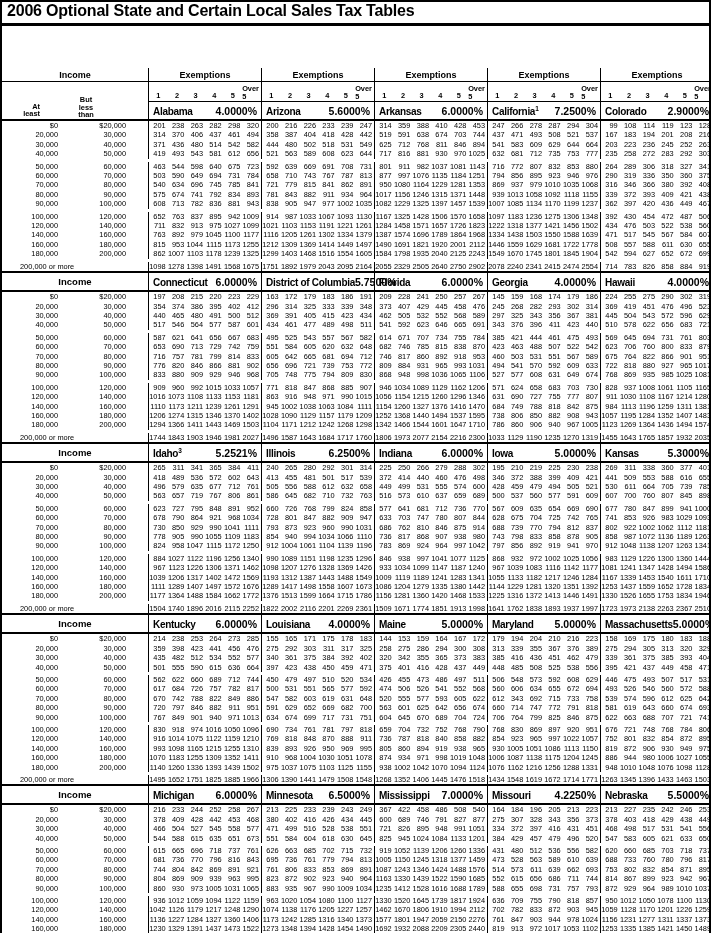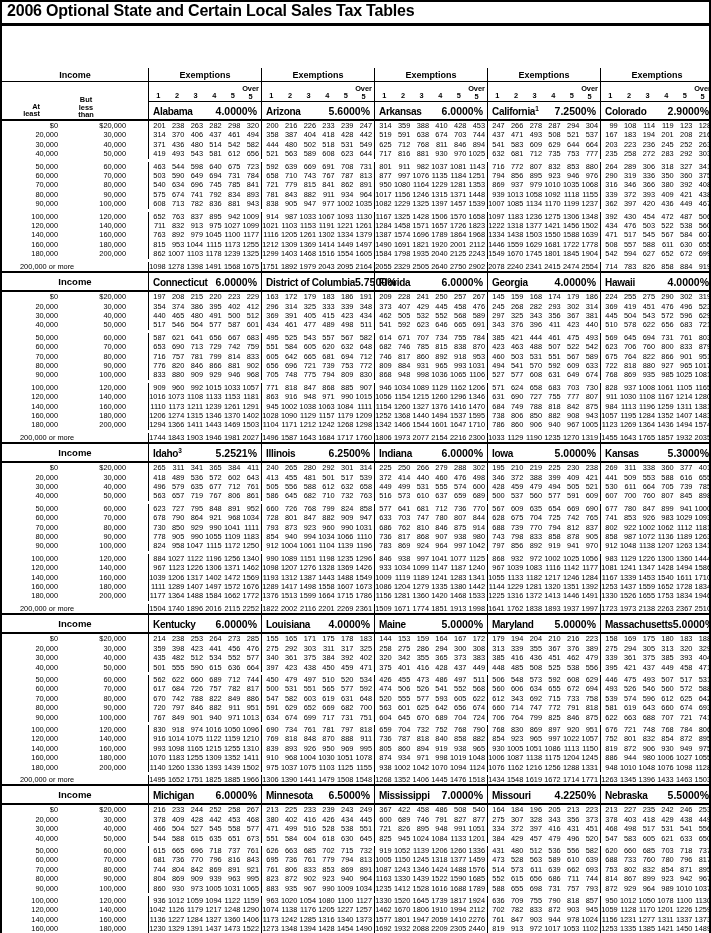--- a/index.html
+++ b/index.html
@@ -8,21 +8,21 @@
   .title{font-size:16px;font-weight:bold;padding:0 2px 3px 5px;border-bottom:3px solid #000;letter-spacing:-0.2px;}
   .bands{border-bottom:2px solid #000;margin-top:42px;}
   .hrow{display:flex;}
   .inc-col{width:146px;flex:none;box-sizing:border-box;}
   .st-col{width:113px;flex:none;box-sizing:border-box;border-left:1px solid #000;}
   .exrow{border-bottom:1px solid #000;}
   .ex-income,.ex-label{text-align:center;font-weight:bold;font-size:9px;padding:2px 0 1px 0;}
   .b1bc .st-col{display:flex;flex-direction:column;}
   .numhead{display:flex;align-items:flex-end;border-bottom:1px solid #000;padding:1px 0 1px 0;min-height:17px;}
   .ncol{flex:1;text-align:center;font-size:7.4px;font-weight:bold;line-height:8px;}
-  .ncol.over div{line-height:7.5px;text-align:center;padding-right:2px;}
+  .ncol.over div{line-height:7.5px;text-align:left;padding-right:2px;}
   .b1inc{display:flex;align-items:flex-end;}
   .alabels{display:flex;align-items:flex-end;font-size:7.4px;font-weight:bold;}
   .alabels .at{width:24px;margin-left:14px;text-align:right;line-height:7.6px;padding-bottom:1px;}
   .alabels .bl{width:28px;margin-left:32px;text-align:center;line-height:7.6px;padding-bottom:0;}
   .b1head{border-bottom:2px solid #000;}
   .bhead{border-top:2px solid #000;border-bottom:2px solid #000;}
   .inc-head-wrap{display:flex;align-items:center;justify-content:center;}
   .inc-head{font-weight:bold;font-size:9.5px;text-align:center;}
   .namecell{display:flex;align-items:baseline;padding:3px 4px 2px 4px;white-space:nowrap;}
   .st-name{font-weight:bold;font-size:10px;letter-spacing:-0.3px;}
@@ -3580,21 +3580,21 @@
             <div class="v">1285</div>
             <div class="v">1316</div>
             <div class="v">1340</div>
             <div class="v">1373</div>
           </div>
           <div class="st-col vrow">
             <div class="v">1577</div>
             <div class="v">1801</div>
             <div class="v">1947</div>
             <div class="v">2059</div>
-            <div class="v">1410</div>
+            <div class="v">2150</div>
             <div class="v">2276</div>
           </div>
           <div class="st-col vrow">
             <div class="v">761</div>
             <div class="v">847</div>
             <div class="v">903</div>
             <div class="v">944</div>
             <div class="v">978</div>
             <div class="v">1024</div>
           </div>

